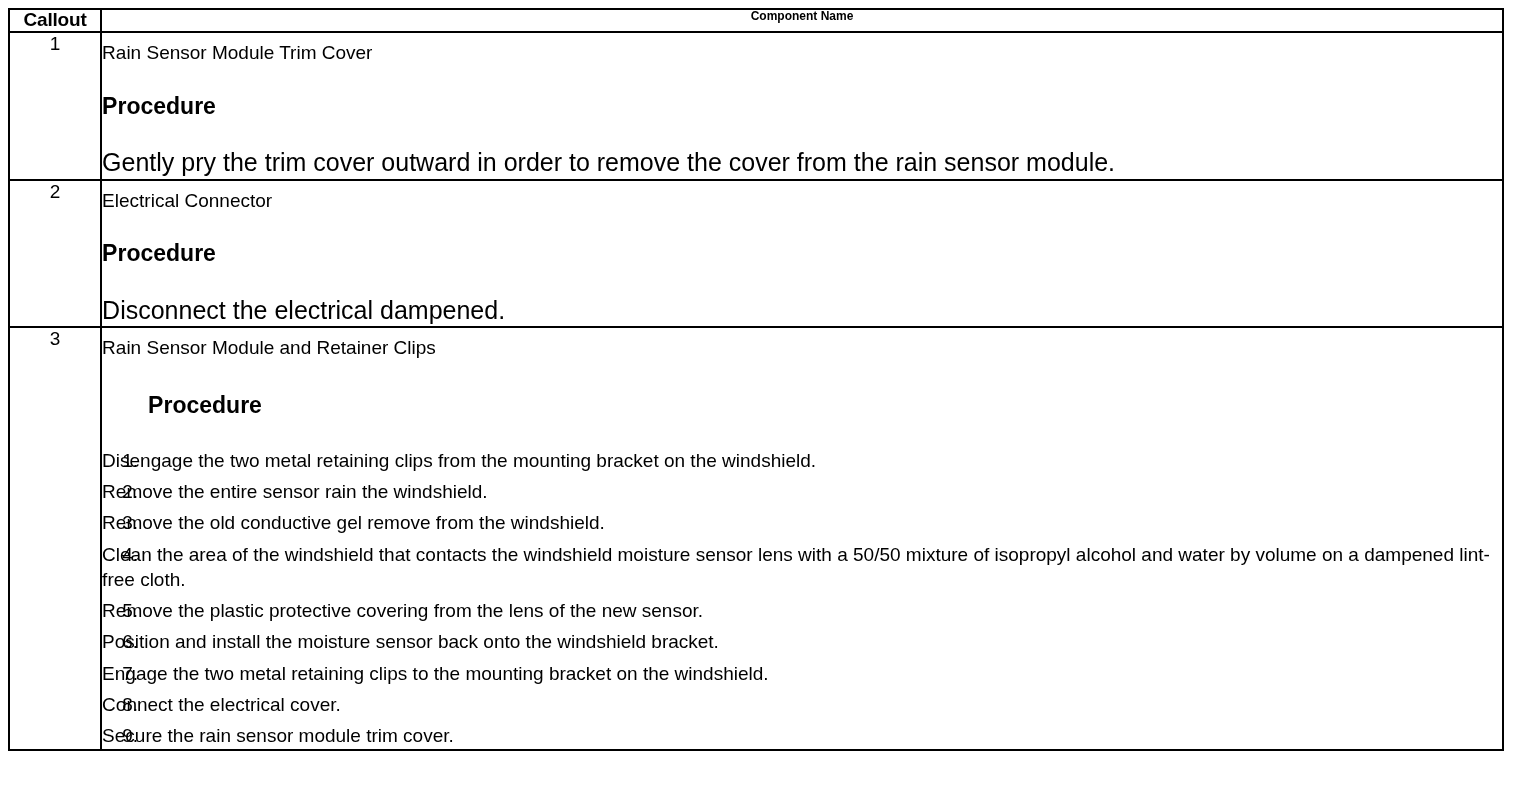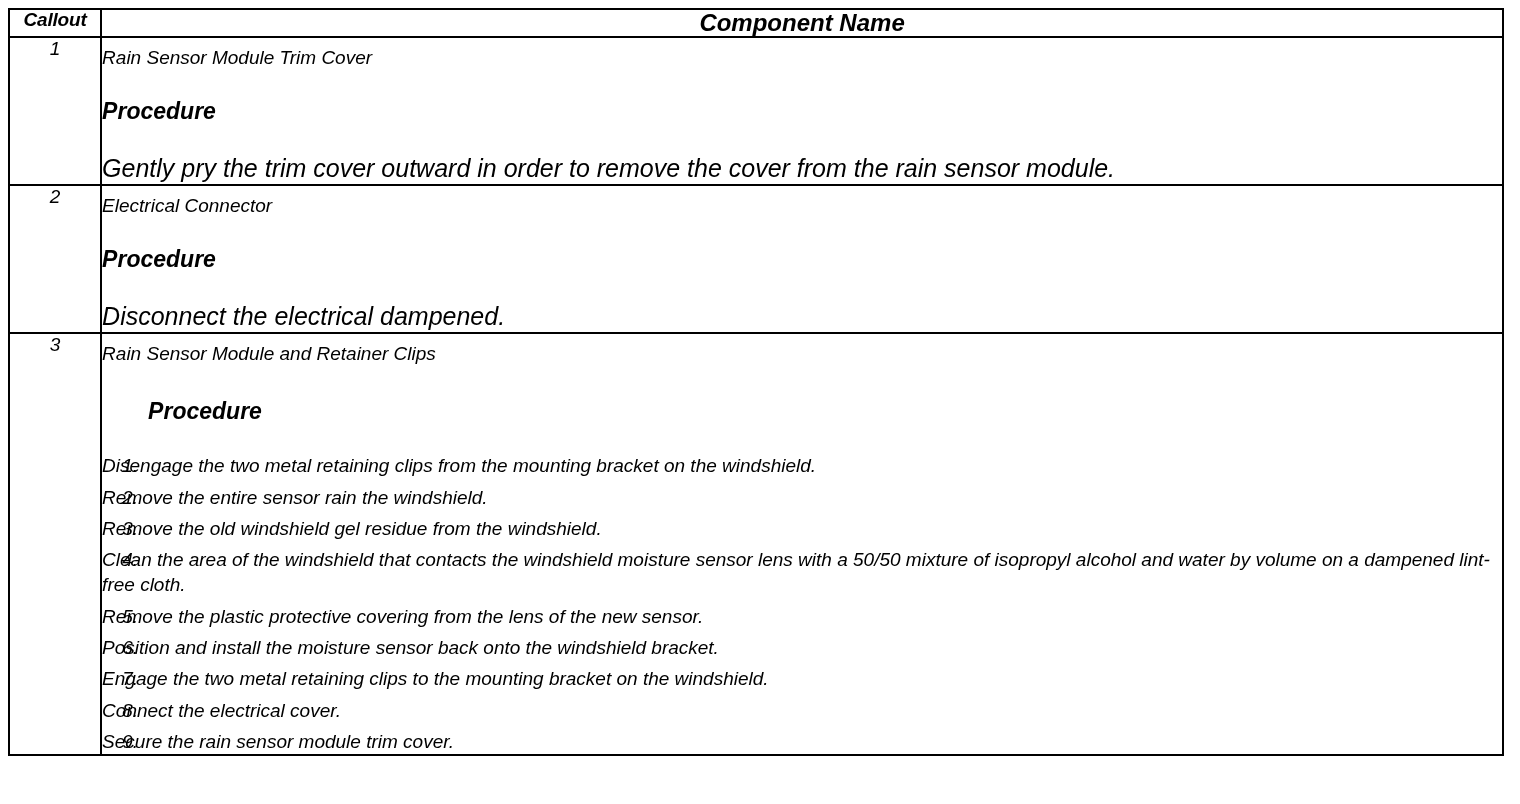--- a/index.html
+++ b/index.html
@@ -23,21 +23,20 @@
   }
 
   table.component-table {
     position: absolute;
     left: 8px;
     top: 8px;
     width: 1496px;
     border-collapse: collapse;
     table-layout: fixed;
     background: #fef9c3;
-    font-style: italic;
   }
 
   table.component-table,
   table.component-table th,
   table.component-table td {
     border: 2px solid #000000;
   }
 
   table.component-table th,
   table.component-table td {
@@ -52,21 +51,21 @@
   th.head-callout {
     font-size: 19px;
     font-weight: bold;
     text-align: center;
     padding: 7px 4px 8px 4px;
     line-height: 1.1;
     letter-spacing: -0.2px;
   }
 
   th.head-name {
-    font-size: 24px;
+    font-size: 12px;
     font-weight: bold;
     text-align: center;
     padding: 7px 4px 8px 4px;
     line-height: 1.1;
   }
 
   td.callout-cell {
     text-align: center;
     vertical-align: middle;
     font-size: 19px;
@@ -175,21 +174,21 @@
       </tr>
 
       <tr>
         <td class="callout-cell">3</td>
         <td class="name-cell">
           <div class="comp-title">Rain Sensor Module and Retainer Clips</div>
           <div class="proc-label indented">Procedure</div>
           <ol class="steps">
               <li>Disengage the two metal retaining clips from the mounting bracket on the windshield.</li>
               <li>Remove the entire sensor rain the windshield.</li>
-              <li>Remove the old windshield gel residue from the windshield.</li>
+              <li>Remove the old conductive gel remove from the windshield.</li>
               <li>Clean the area of the windshield that contacts the windshield moisture sensor lens with a 50/50 mixture of isopropyl alcohol and water by volume on a dampened lint-free cloth.</li>
               <li>Remove the plastic protective covering from the lens of the new sensor.</li>
               <li>Position and install the moisture sensor back onto the windshield bracket.</li>
               <li>Engage the two metal retaining clips to the mounting bracket on the windshield.</li>
               <li>Connect the electrical cover.</li>
               <li>Secure the rain sensor module trim cover.</li>
             </ol>
         </td>
       </tr>
 

